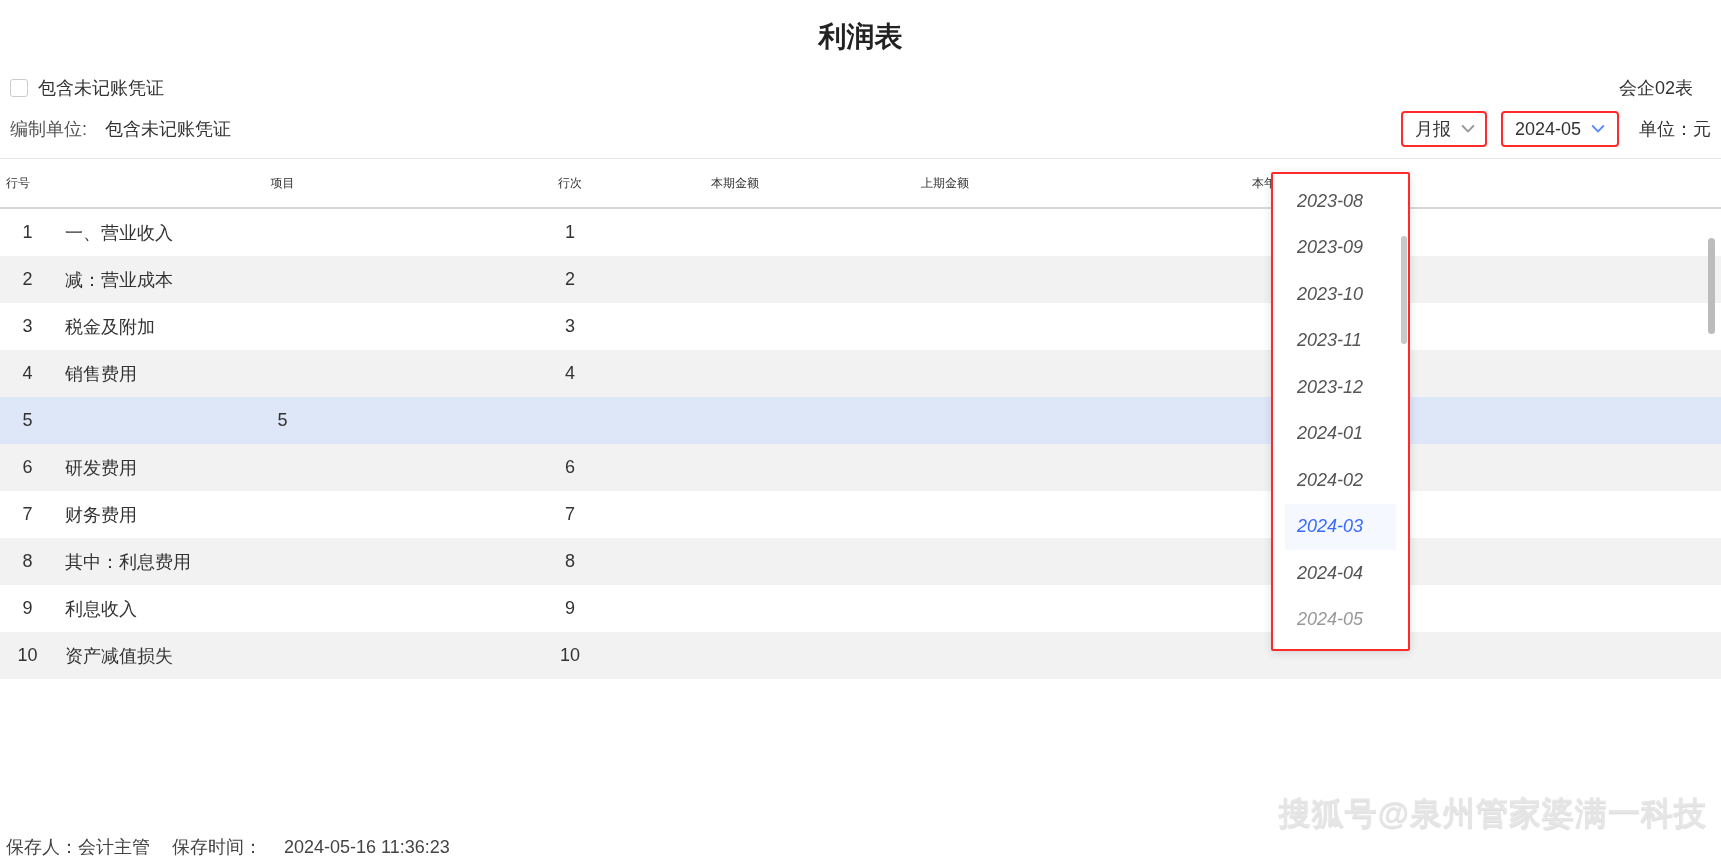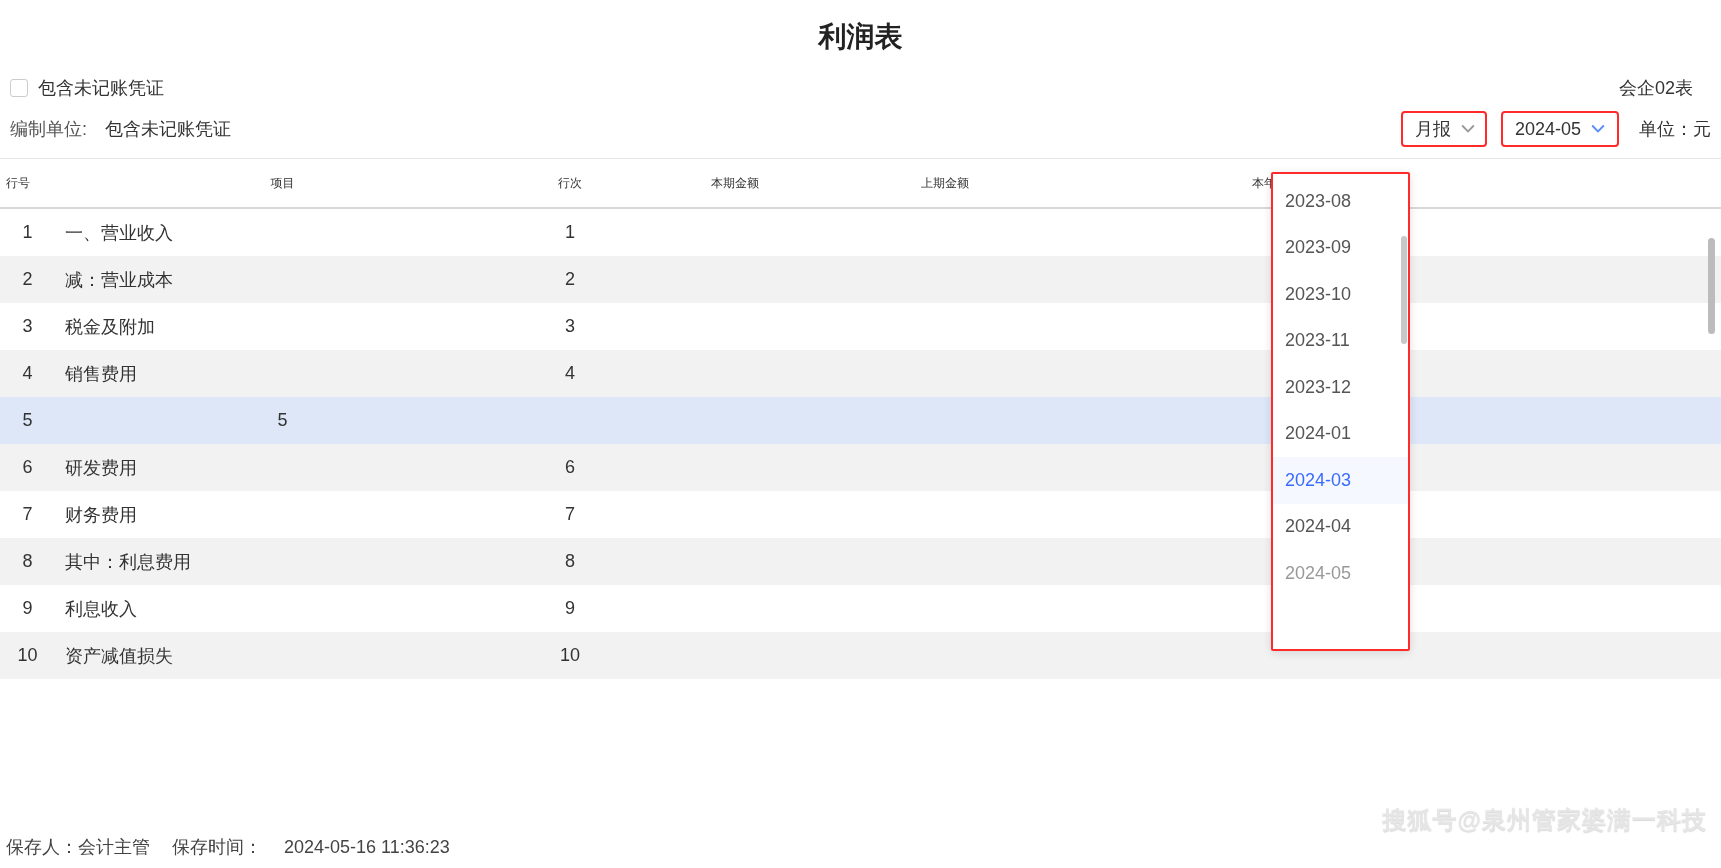--- a/index.html
+++ b/index.html
@@ -100,21 +100,22 @@
       width: 139px;
       height: 479px;
       background: #fff;
       border: 2px solid #ff2a2a;
       border-radius: 2px;
       box-shadow: 0 2px 10px rgba(0,0,0,0.12);
       z-index: 50;
       overflow: hidden;
     }
     .dropdown-inner {
-      padding: 4px 0;
+      padding: 4px 12px;
+      font-style: italic;
     }
     .dd-item {
       height: 46.5px;
       display: flex;
       align-items: center;
       padding: 0 12px;
       font-size: 18px;
       color: #555;
       cursor: pointer;
     }
@@ -164,21 +165,21 @@
       align-items: center;
       padding: 0 6px;
       font-size: 18px;
       color: #444;
     }
     .footer .seg { margin-right: 22px; }
     .watermark {
       position: absolute;
       right: 14px;
       bottom: 32px;
-      font-size: 24px;
+      font-size: 32px;
       font-weight: 600;
       color: rgba(230,230,230,0.95);
       letter-spacing: 1px;
       text-shadow: 0 1px 1px rgba(0,0,0,0.15);
       pointer-events: none;
       white-space: nowrap;
     }
     .indent-1 { padding-left: 20px; }
     .indent-2 { padding-left: 50px; }
     .indent-3 { padding-left: 66px; }
@@ -325,20 +326,21 @@
 </div>
 
 <div class="dropdown-panel">
   <div class="dropdown-inner" id="ddlist">
       <div class="dd-item">2023-08</div>
       <div class="dd-item">2023-09</div>
       <div class="dd-item">2023-10</div>
       <div class="dd-item">2023-11</div>
       <div class="dd-item">2023-12</div>
       <div class="dd-item">2024-01</div>
+      <div class="dd-item">2024-02</div>
       <div class="dd-item active">2024-03</div>
       <div class="dd-item">2024-04</div>
       <div class="dd-item last">2024-05</div>
     </div>
   <div class="dd-scrollbar">
     <div class="thumb"></div>
   </div>
 </div>
 
 <div class="body-scrollbar">

